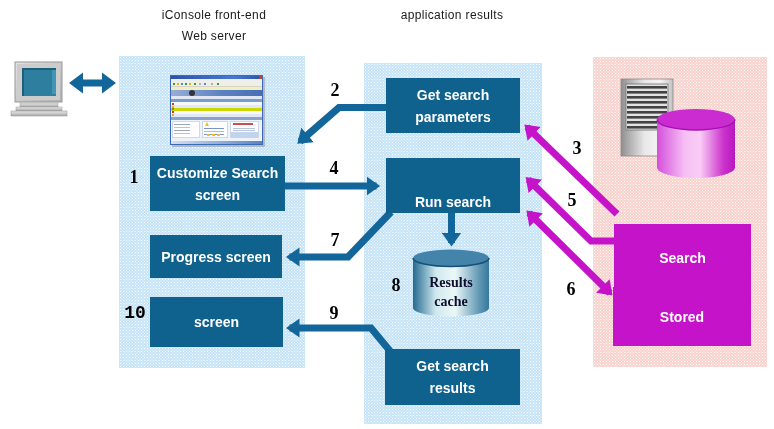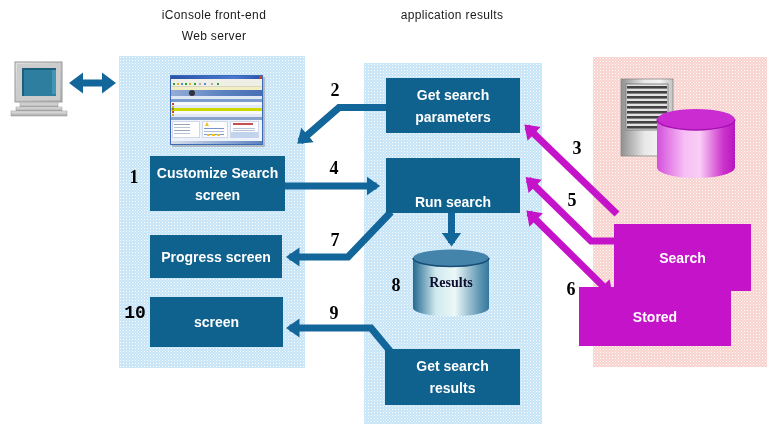--- a/index.html
+++ b/index.html
@@ -37,21 +37,21 @@
         text-align:center;}
   .pbox.blue{background:#0f618e;}
   .pbox.magenta{background:#c513ca;}
   #box-customize{left:150px;top:156px;width:135px;height:55px;}
   #box-progress{left:150px;top:235px;width:132px;height:43px;}
   #box-searchresults{left:150px;top:297px;width:133px;height:50px;}
   #box-getparams{left:386px;top:78px;width:134px;height:55px;}
   #box-runsearch{left:386px;top:158px;width:134px;height:55px;justify-content:flex-end;}
   #box-getresults{left:385px;top:349px;width:135px;height:56px;}
   #box-searchdef{left:614px;top:212px;width:137px;height:67px;margin-top:12px;}
-  #box-storedproc{left:579px;top:287px;width:152px;height:59px;gap:46px;}
+  #box-storedproc{left:613px;top:287px;width:138px;height:59px;gap:46px;}
 
   
   .step{position:absolute;font-family:"Liberation Serif",serif;font-weight:bold;
         font-size:18px;line-height:18px;color:#000000;text-align:center;width:30px;}
   #st1{left:119px;top:168px;}
   #st2{left:320px;top:81px;}
   #st3{left:562px;top:139px;}
   #st4{left:319px;top:159px;}
   #st5{left:557px;top:191px;}
   #st6{left:556px;top:280px;}
@@ -284,20 +284,21 @@
   </div>
   <div class="pbox magenta" id="box-searchdef">
     <div>Search</div>
   </div>
   <div class="pbox magenta" id="box-storedproc">
     <div>Stored</div>
   </div>
 
   <div id="cache-label">
     <div>Results</div>
+    <div>cache</div>
   </div>
 
   <div class="step" id="st1">1</div>
   <div class="step" id="st2">2</div>
   <div class="step" id="st3">3</div>
   <div class="step" id="st4">4</div>
   <div class="step" id="st5">5</div>
   <div class="step" id="st6">6</div>
   <div class="step" id="st7">7</div>
   <div class="step" id="st8">8</div>

